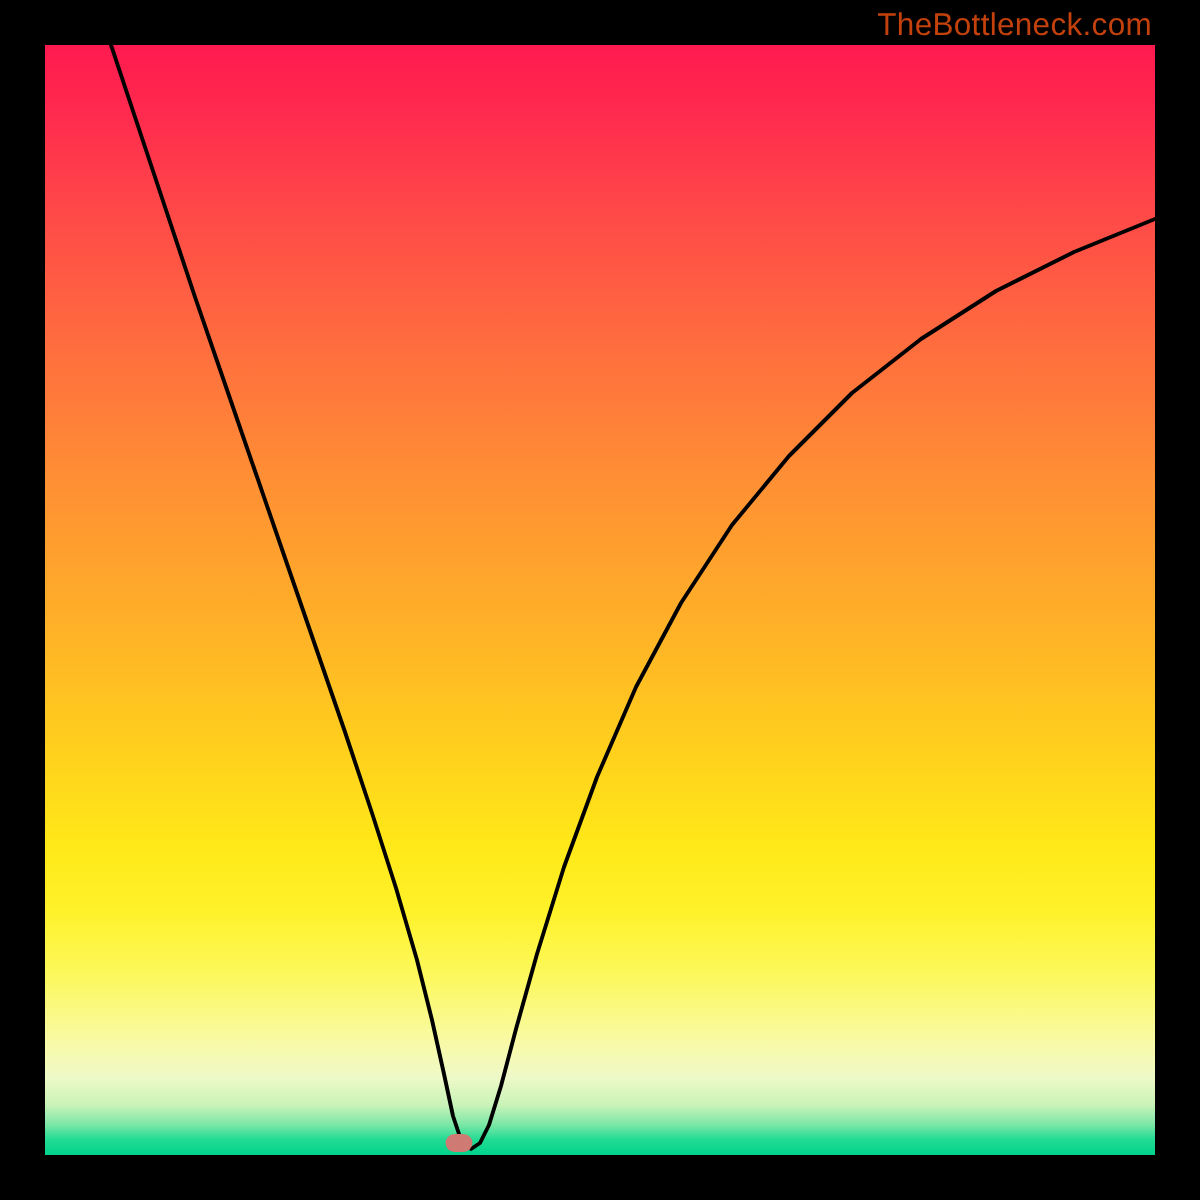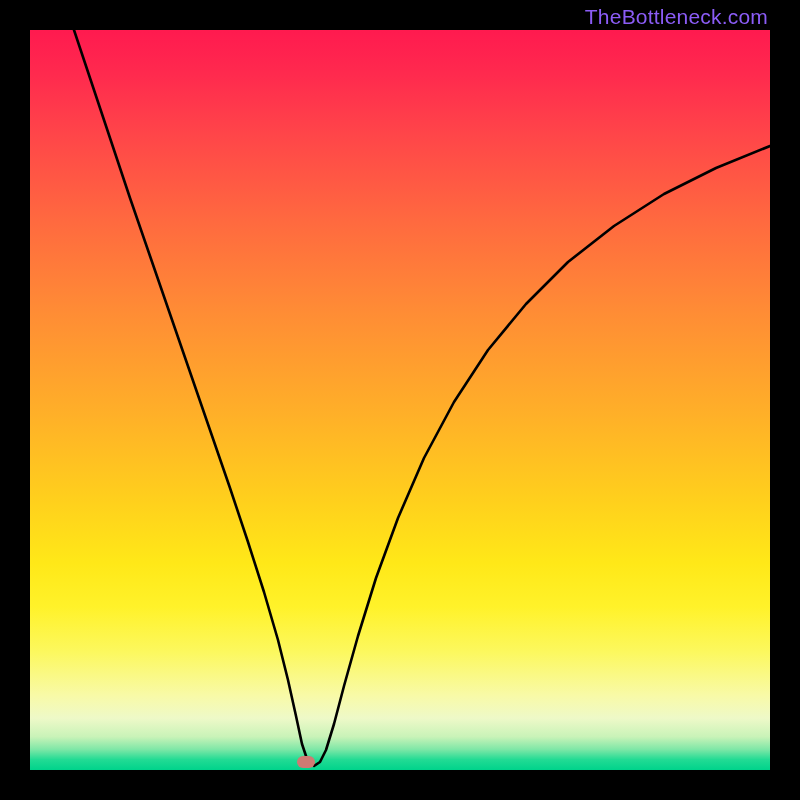--- a/index.html
+++ b/index.html
@@ -57,21 +57,21 @@
     position: absolute;
     top: 0;
     left: 0;
     width: 100%;
     height: 100%;
   }
   .watermark {
     position: absolute;
     top: 5px;
     right: 32px;
-    color: #8b5cf6;
+    color: #c2410c;
     font-size: 21px;
     font-weight: 500;
     letter-spacing: 0.2px;
   }
   .marker {
     position: absolute;
     width: 18px;
     height: 12px;
     background: #cf7a73;
     border-radius: 6px;

